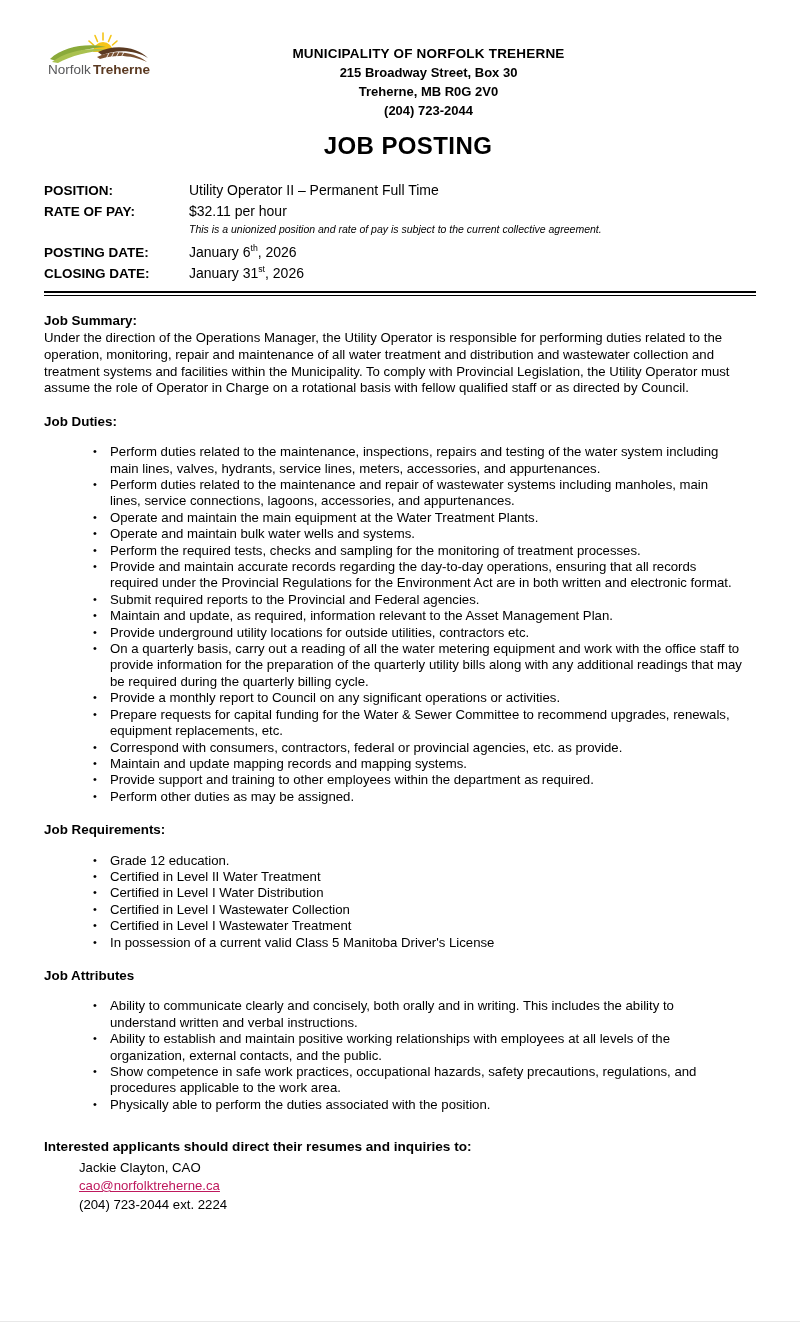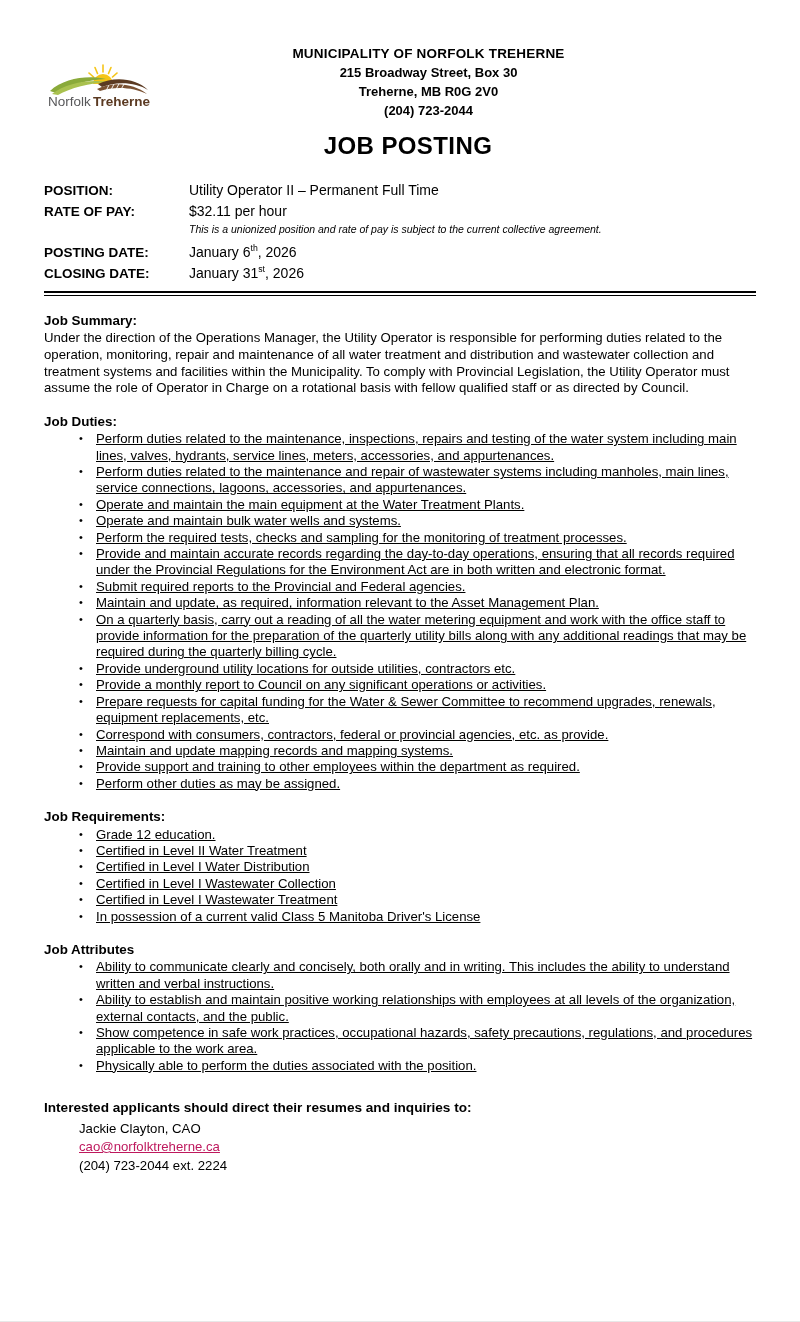--- a/index.html
+++ b/index.html
@@ -29,21 +29,21 @@
   
   .header {
     position: relative;
     padding: 44px 0 0 0;
     height: 110px;
     box-sizing: border-box;
   }
   .logo {
     position: absolute;
     left: 48px;
-    top: 64px;
+    top: 32px;
     width: 108px;
     height: 48px;
   }
   .logo svg { display: block; }
   .org-block {
     text-align: center;
     padding-left: 57px;
   }
   .org-name {
     font-size: 13.5px;
@@ -116,23 +116,22 @@
     font-size: 13.4px;
     margin-bottom: 1px;
   }
   .para {
     font-size: 13.2px;
     line-height: 16.6px;
     text-align: left;
   }
   ul.bullets {
     list-style: none;
-    margin: 0;
+    margin: 14px;
     padding: 0;
-    text-decoration: underline;
   }
   ul.bullets > li {
     position: relative;
     padding-left: 52px;
     margin: 0 0 0 0;
     line-height: 16.4px;
     font-size: 13.2px;
   }
   ul.bullets > li::before {
     content: "\2022";
@@ -242,22 +241,22 @@
       <div class="section-heading">Job Duties:</div>
       <ul class="bullets">
           <li>Perform duties related to the maintenance, inspections, repairs and testing of the water system including main lines, valves, hydrants, service lines, meters, accessories, and appurtenances.</li>
           <li>Perform duties related to the maintenance and repair of wastewater systems including manholes, main lines, service connections, lagoons, accessories, and appurtenances.</li>
           <li>Operate and maintain the main equipment at the Water Treatment Plants.</li>
           <li>Operate and maintain bulk water wells and systems.</li>
           <li>Perform the required tests, checks and sampling for the monitoring of treatment processes.</li>
           <li>Provide and maintain accurate records regarding the day-to-day operations, ensuring that all records required under the Provincial Regulations for the Environment Act are in both written and electronic format.</li>
           <li>Submit required reports to the Provincial and Federal agencies.</li>
           <li>Maintain and update, as required, information relevant to the Asset Management Plan.</li>
+          <li>Provide underground utility locations for outside utilities, contractors etc.</li>
           <li>On a quarterly basis, carry out a reading of all the water metering equipment and work with the office staff to provide information for the preparation of the quarterly utility bills along with any additional readings that may be required during the quarterly billing cycle.</li>
-          <li>Provide underground utility locations for outside utilities, contractors etc.</li>
           <li>Provide a monthly report to Council on any significant operations or activities.</li>
           <li>Prepare requests for capital funding for the Water &amp; Sewer Committee to recommend upgrades, renewals, equipment replacements, etc.</li>
           <li>Correspond with consumers, contractors, federal or provincial agencies, etc. as provide.</li>
           <li>Maintain and update mapping records and mapping systems.</li>
           <li>Provide support and training to other employees within the department as required.</li>
           <li>Perform other duties as may be assigned.</li>
         </ul>
     </div>
 
     <div class="section">

